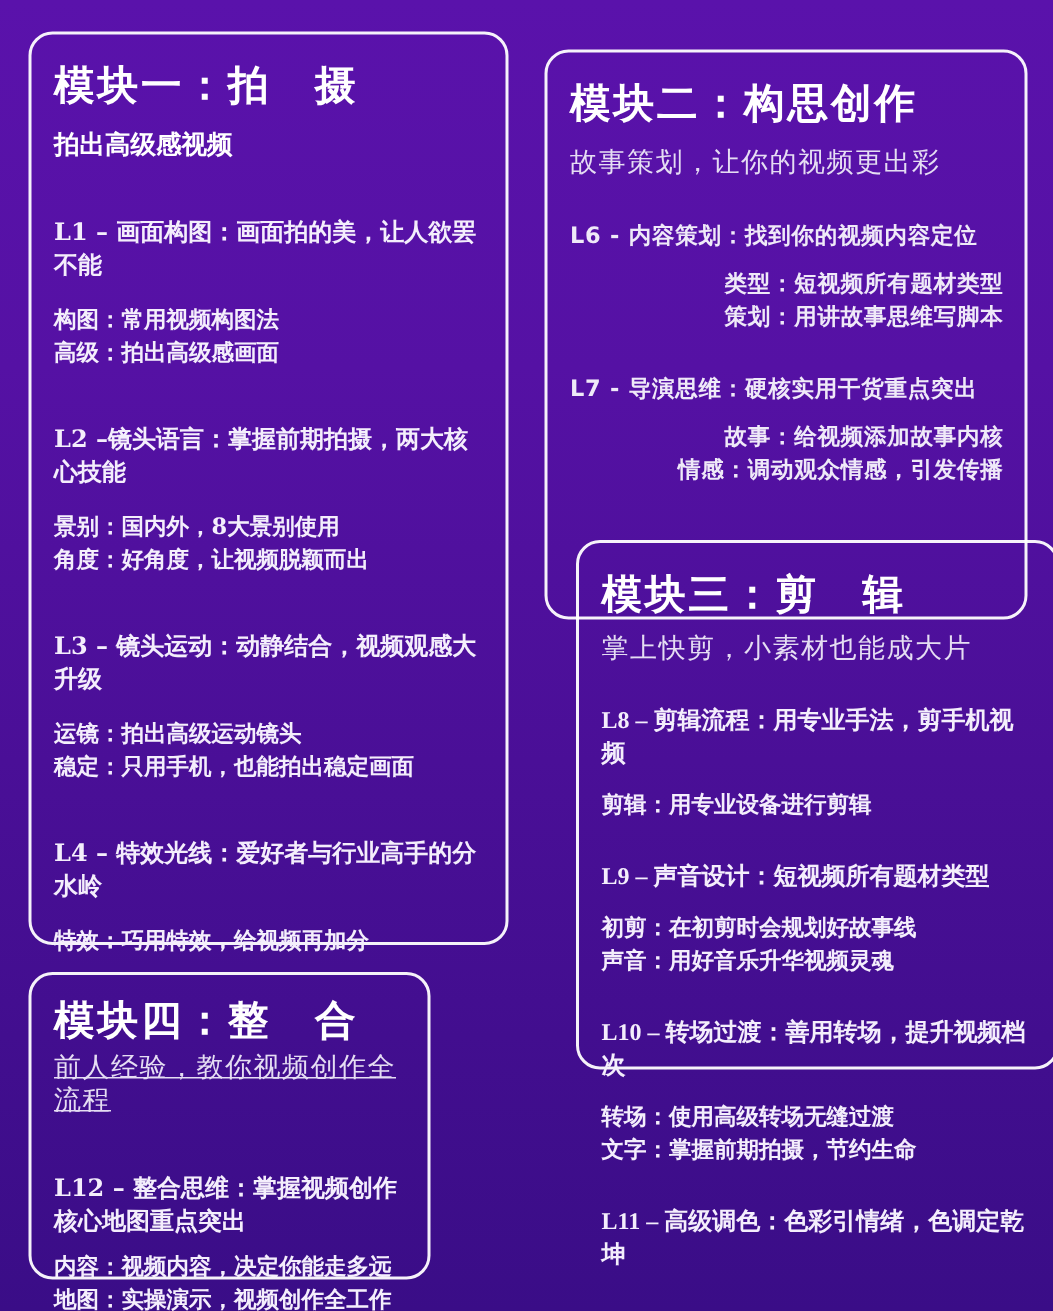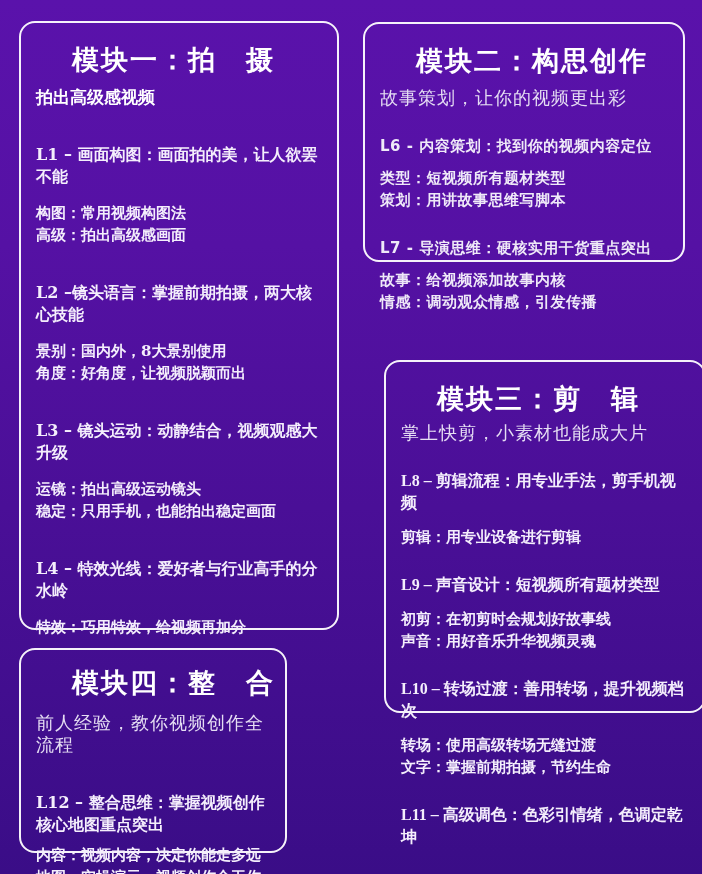--- a/index.html
+++ b/index.html
@@ -17,33 +17,32 @@
   }
   .module-box {
     position: absolute;
     box-sizing: border-box;
     border: 2px solid rgba(255,255,255,0.95);
     border-radius: 16px;
     padding: 20px 14px 0 15px;
     color: #ffffff;
   }
   #module-box-1 { left: 19px;  top: 21px;  width: 320px; height: 609px; }
-  #module-box-2 { left: 363px; top: 22px;  width: 322px; height: 240px; }
+  #module-box-2 { left: 363px; top: 33px;  width: 322px; height: 380px; }
   #module-box-3 { left: 384px; top: 360px; width: 322px; height: 353px; padding-top: 20px; }
   #module-box-4 { left: 19px;  top: 648px; width: 268px; height: 205px; padding-top: 16px; }
 
   .module-title {
-    font-family: Liberation Serif, serif;
+    font-family: Liberation Mono, monospace;
     font-size: 27px;
     font-weight: bold;
     letter-spacing: 2px;
     color: #ffffff;
     line-height: 34px;
     white-space: nowrap;
-    margin-left: 36px;
   }
   .module-subtitle {
     margin-top: 9px;
     line-height: 22px;
   }
   .subtitle-serif {
     font-family: "DejaVu Serif", "Liberation Serif", serif;
     font-weight: bold;
     font-size: 17px;
     color: #ffffff;
@@ -73,28 +72,28 @@
   
   .sans-body .lesson-heading,
   .sans-body .detail-line {
     font-family: "DejaVu Sans", "Liberation Sans", sans-serif;
     font-size: 15px;
     letter-spacing: 0.5px;
     color: #efe9f8;
   }
   .sans-body .lesson { margin-top: 26px; }
   .sans-body .lesson:first-of-type { margin-top: 22px; }
-  .sans-body .lesson-details { margin-top: 10px; }
+  .sans-body .lesson-details { margin-top: 10px; text-align: right; }
 
   #module-box-3 .module-subtitle { margin-top: 6px; }
   #module-box-3 .lesson:first-of-type { margin-top: 18px; }
   #module-box-3 .lesson { margin-top: 26px; font-family: Liberation Serif, serif; }
   #module-box-3 .lesson-details { margin-top: 12px; }
 
-  #module-box-4 .module-subtitle { margin-top: 12px; }
+  #module-box-4 .module-subtitle { margin-top: 1px; text-decoration: underline; }
   #module-box-4 .lesson:first-of-type { margin-top: 16px; }
   #module-box-4 .lesson-details { margin-top: 8px; }
 </style>
 </head>
 <body>
 
 <div class="canvas">
 
   <section class="module-box" id="module-box-1">
     <div class="module-title">模块一：拍　摄</div>

